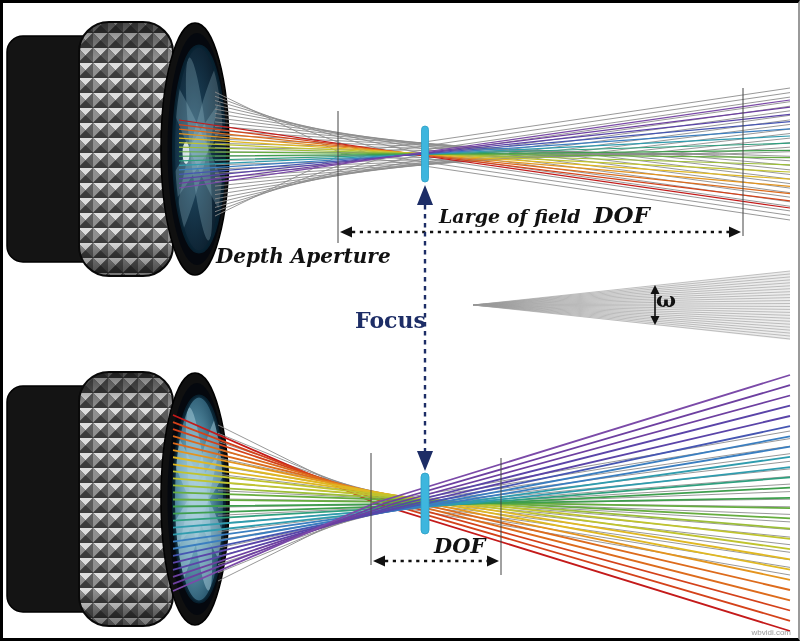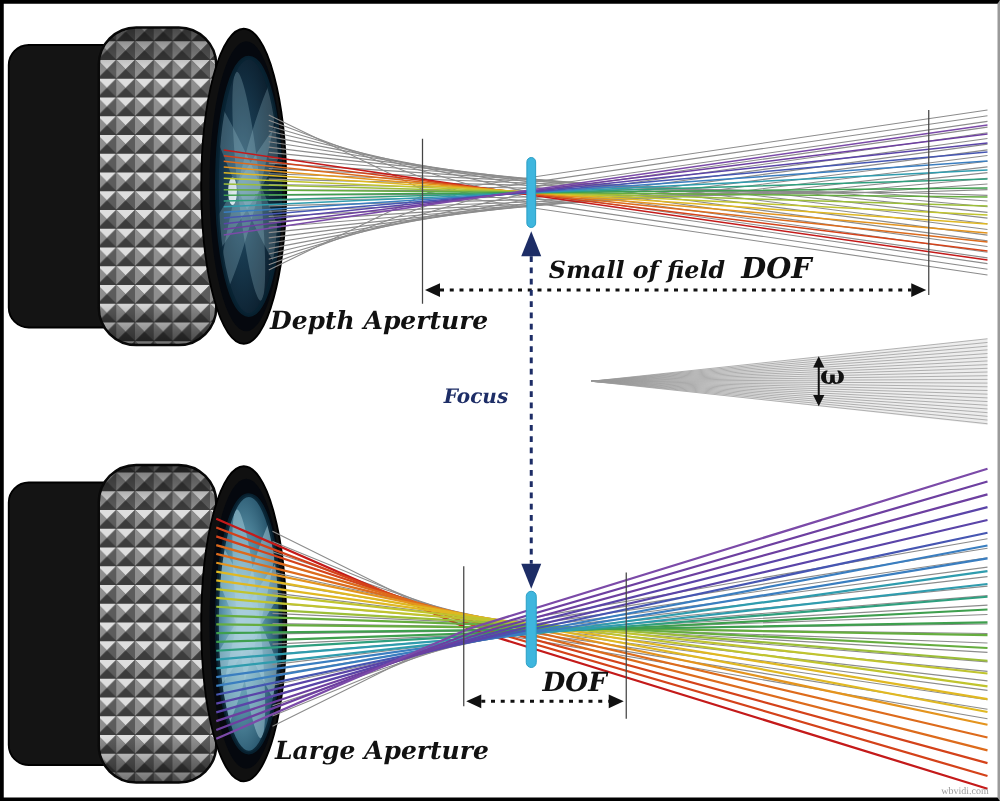--- a/index.html
+++ b/index.html
@@ -6,26 +6,26 @@
   #stage{
     position:relative;width:800px;height:641px;background:#ffffff;
     box-sizing:border-box;border:3px solid #000;border-right:2px solid #9a9a9a;
     overflow:hidden;font-family:"DejaVu Serif", serif;
   }
   #rays{position:absolute;left:0;top:0;}
   .lbl{position:absolute;white-space:nowrap;color:#111;}
   .lbl-depth{left:436px;top:198px;font-size:19px;font-style:italic;font-weight:bold;}
   .lbl-depth .dof-big{font-size:23px;margin-left:13px;font-style:italic;font-weight:bold;}
   .lbl-small{left:213px;top:241px;font-size:20px;font-style:italic;font-weight:bold;}
-  .lbl-focus{left:352px;top:304px;font-size:16px;font-style:italic;font-weight:bold;color:#1d2d66;}
+  .lbl-focus{left:352px;top:304px;font-size:22px;font-weight:bold;color:#1d2d66;}
   .lbl-omega{left:653px;top:284px;font-size:21px;font-weight:600;}
   .lbl-dofb{left:431px;top:530px;font-size:21px;font-style:italic;font-weight:bold;}
   .lbl-large{left:217px;top:585px;font-size:20px;font-style:italic;font-weight:bold;}
   .watermark{position:absolute;right:7px;bottom:1px;font-size:8px;color:#999;
-    font-family:Liberation Serif, serif;}
+    font-family:Liberation Sans, sans-serif;}
 </style>
 </head>
 <body>
 
 <div id="stage">
   <svg id="rays" width="800" height="641" viewBox="0 0 800 641">
       <defs>
         <pattern id="knurl" width="15" height="15" patternUnits="userSpaceOnUse">
           <rect x="0" y="0" width="15" height="15" fill="#2e2e2e"></rect>
           <polygon points="0,0 15,0 7.5,7.5" fill="#dedede"></polygon>
@@ -236,21 +236,20 @@
         <polygon points="422,468,414,448,430,448" fill="#1d2d66"></polygon>
       </g>
       <g>
         <line x1="652" y1="290" x2="652" y2="314" stroke="#111" stroke-width="1.6"></line>
         <polygon points="652,282,647.5,291,656.5,291" fill="#111"></polygon>
         <polygon points="652,322,647.5,313,656.5,313" fill="#111"></polygon>
       </g>
     </svg>
 
   <div class="lbl lbl-depth">
-    <span>Small of field</span><span class="dof-big">DOF</span>
+    <span>Large of field</span><span class="dof-big">DOF</span>
   </div>
   <div class="lbl lbl-small">Depth Aperture</div>
   <div class="lbl lbl-focus">Focus</div>
   <div class="lbl lbl-omega">ω</div>
   <div class="lbl lbl-dofb">DOF</div>
-  <div class="lbl lbl-large">Large Aperture</div>
   <div class="watermark">wbvidi.com</div>
 </div>
 
 </body></html>

